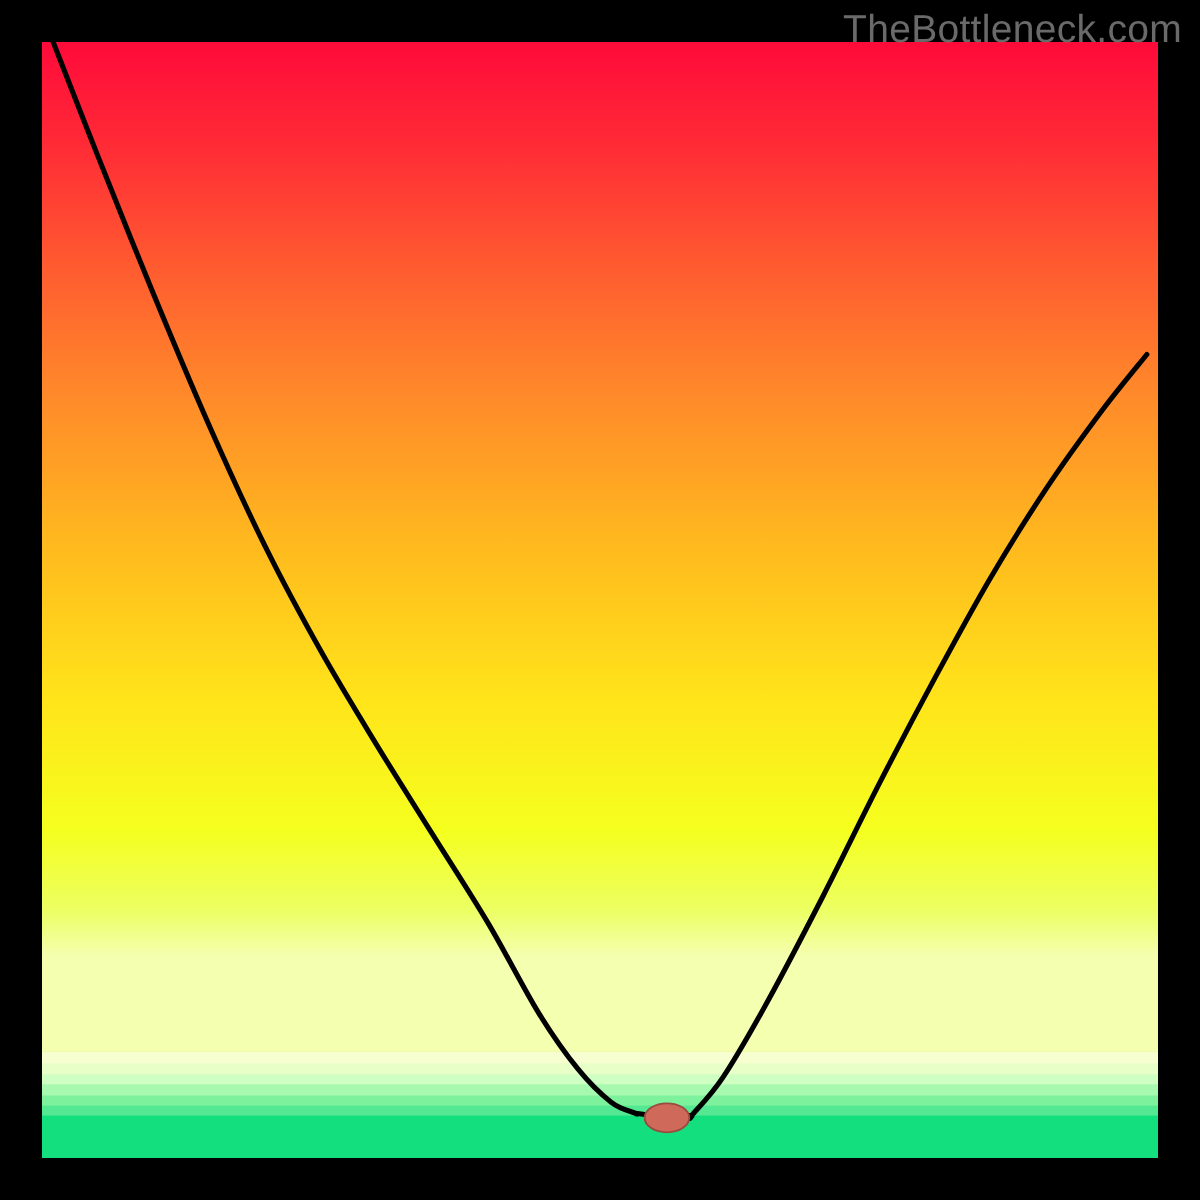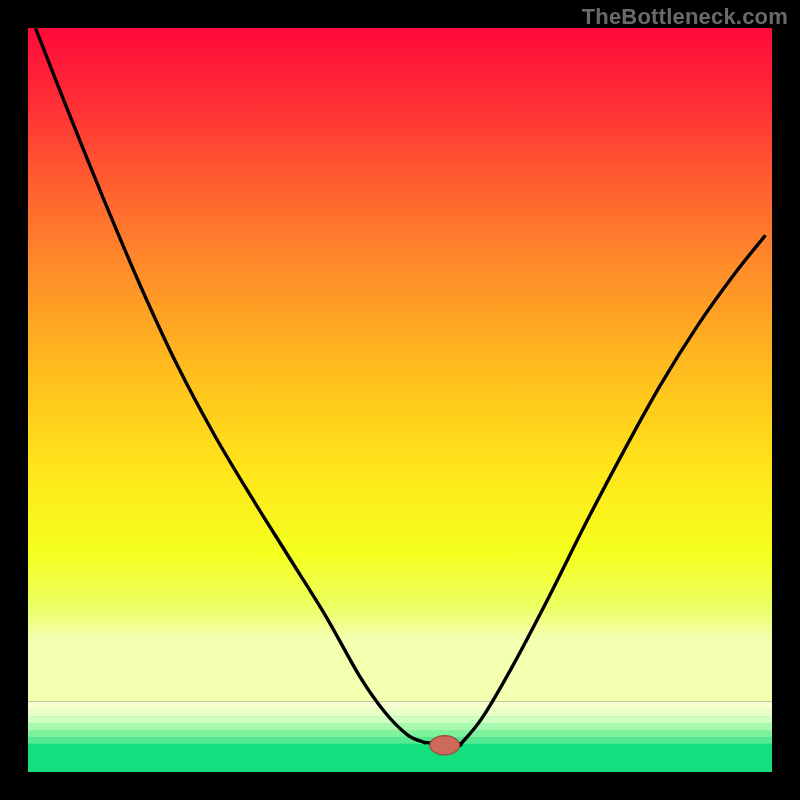--- a/index.html
+++ b/index.html
@@ -14,23 +14,23 @@
     position: relative;
     width: 800px;
     height: 800px;
     background: #000;
   }
   .watermark {
     position: absolute;
     top: 4px;
     right: 12px;
     font-family: Arial, Helvetica, sans-serif;
-    font-size: 22px;
+    font-size: 26px;
     color: #6a6a6a;
-    font-weight: 700;
+    font-weight: 400;
     letter-spacing: 0.2px;
     z-index: 10;
   }
   .plot {
     position: absolute;
     left: 28px;
     top: 28px;
     width: 744px;
     height: 744px;
   }

